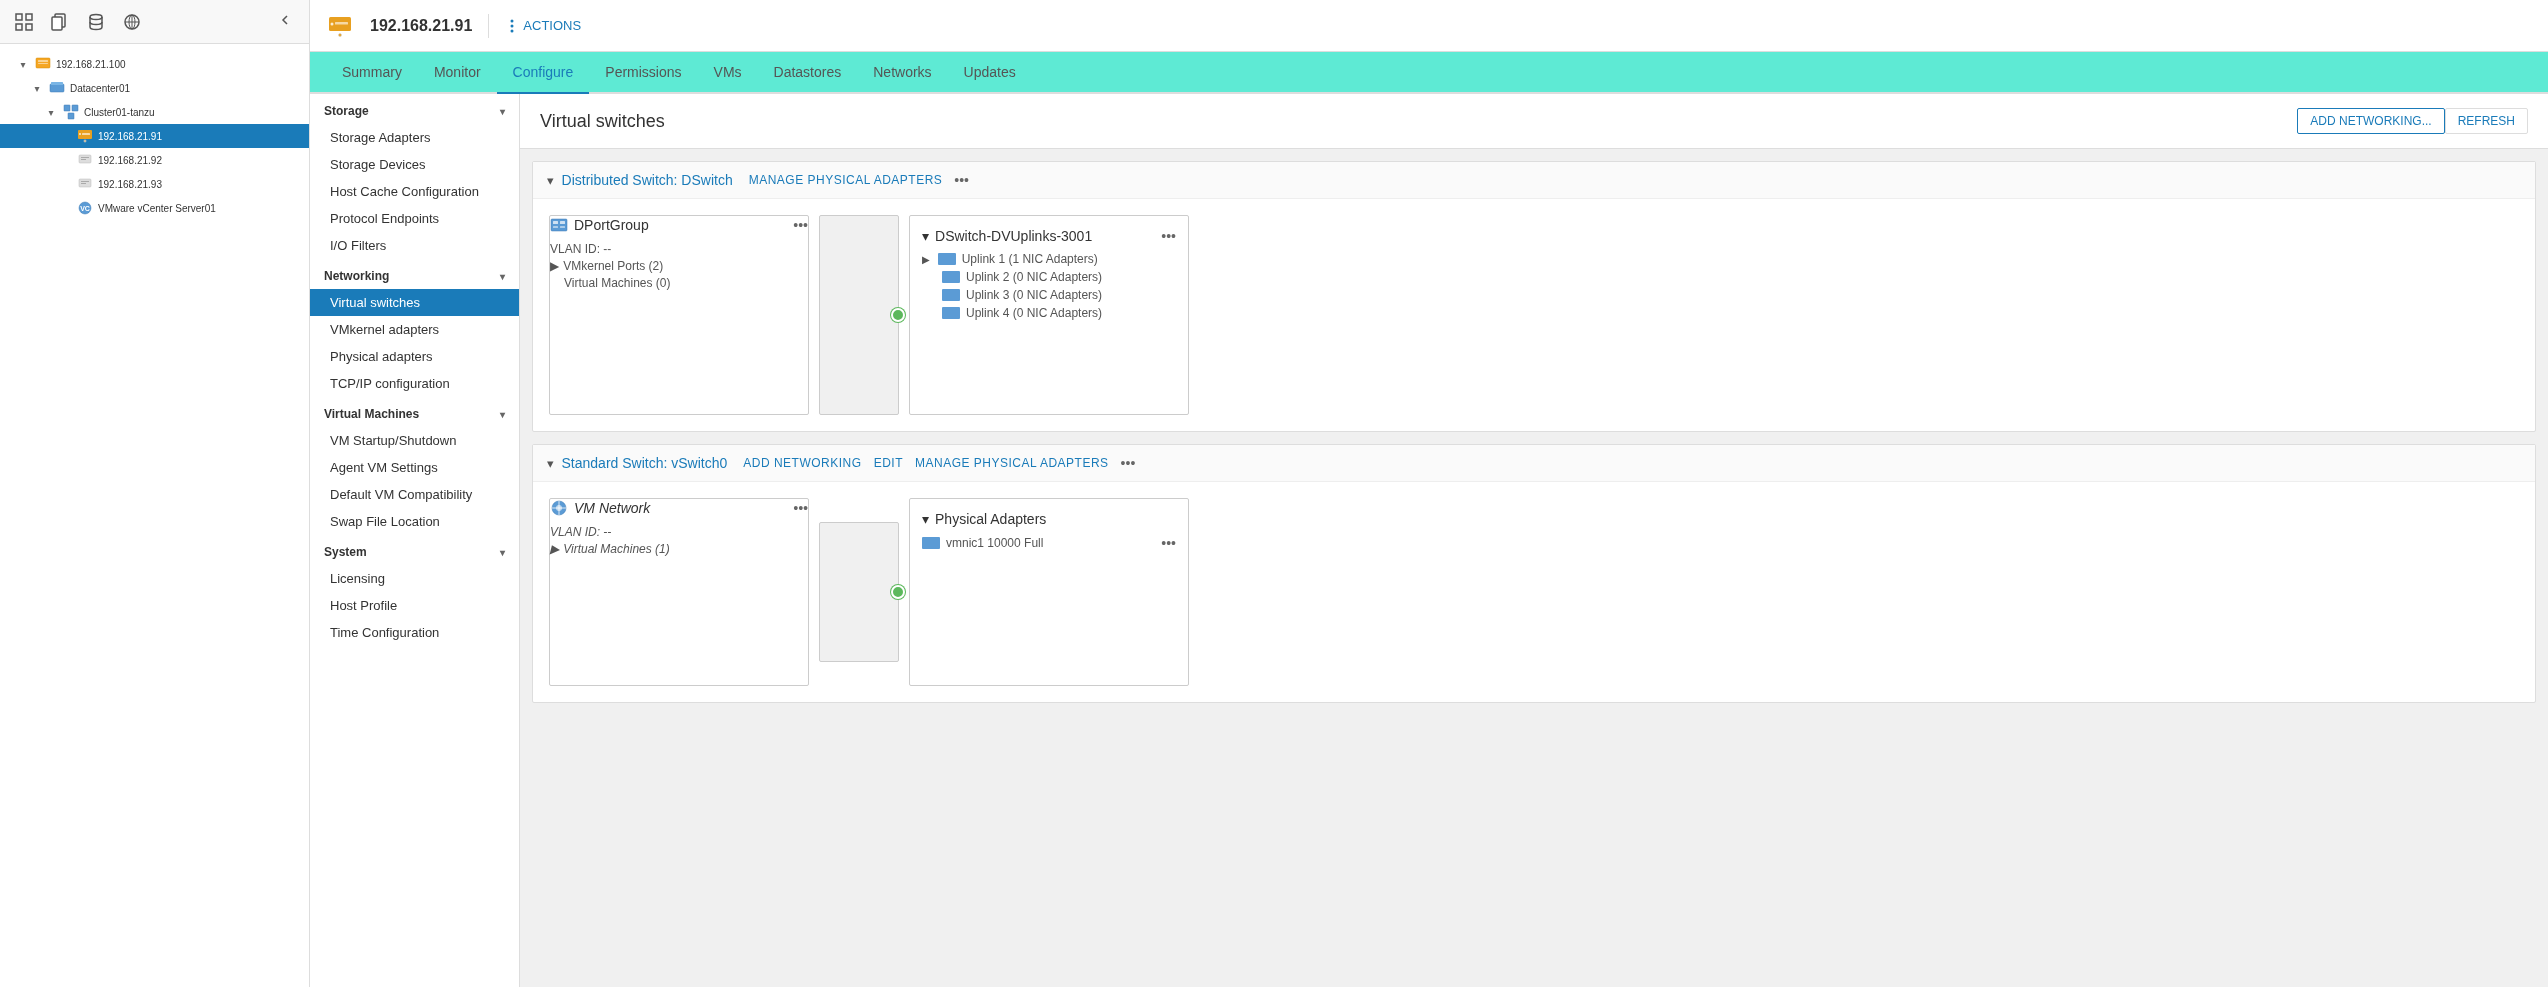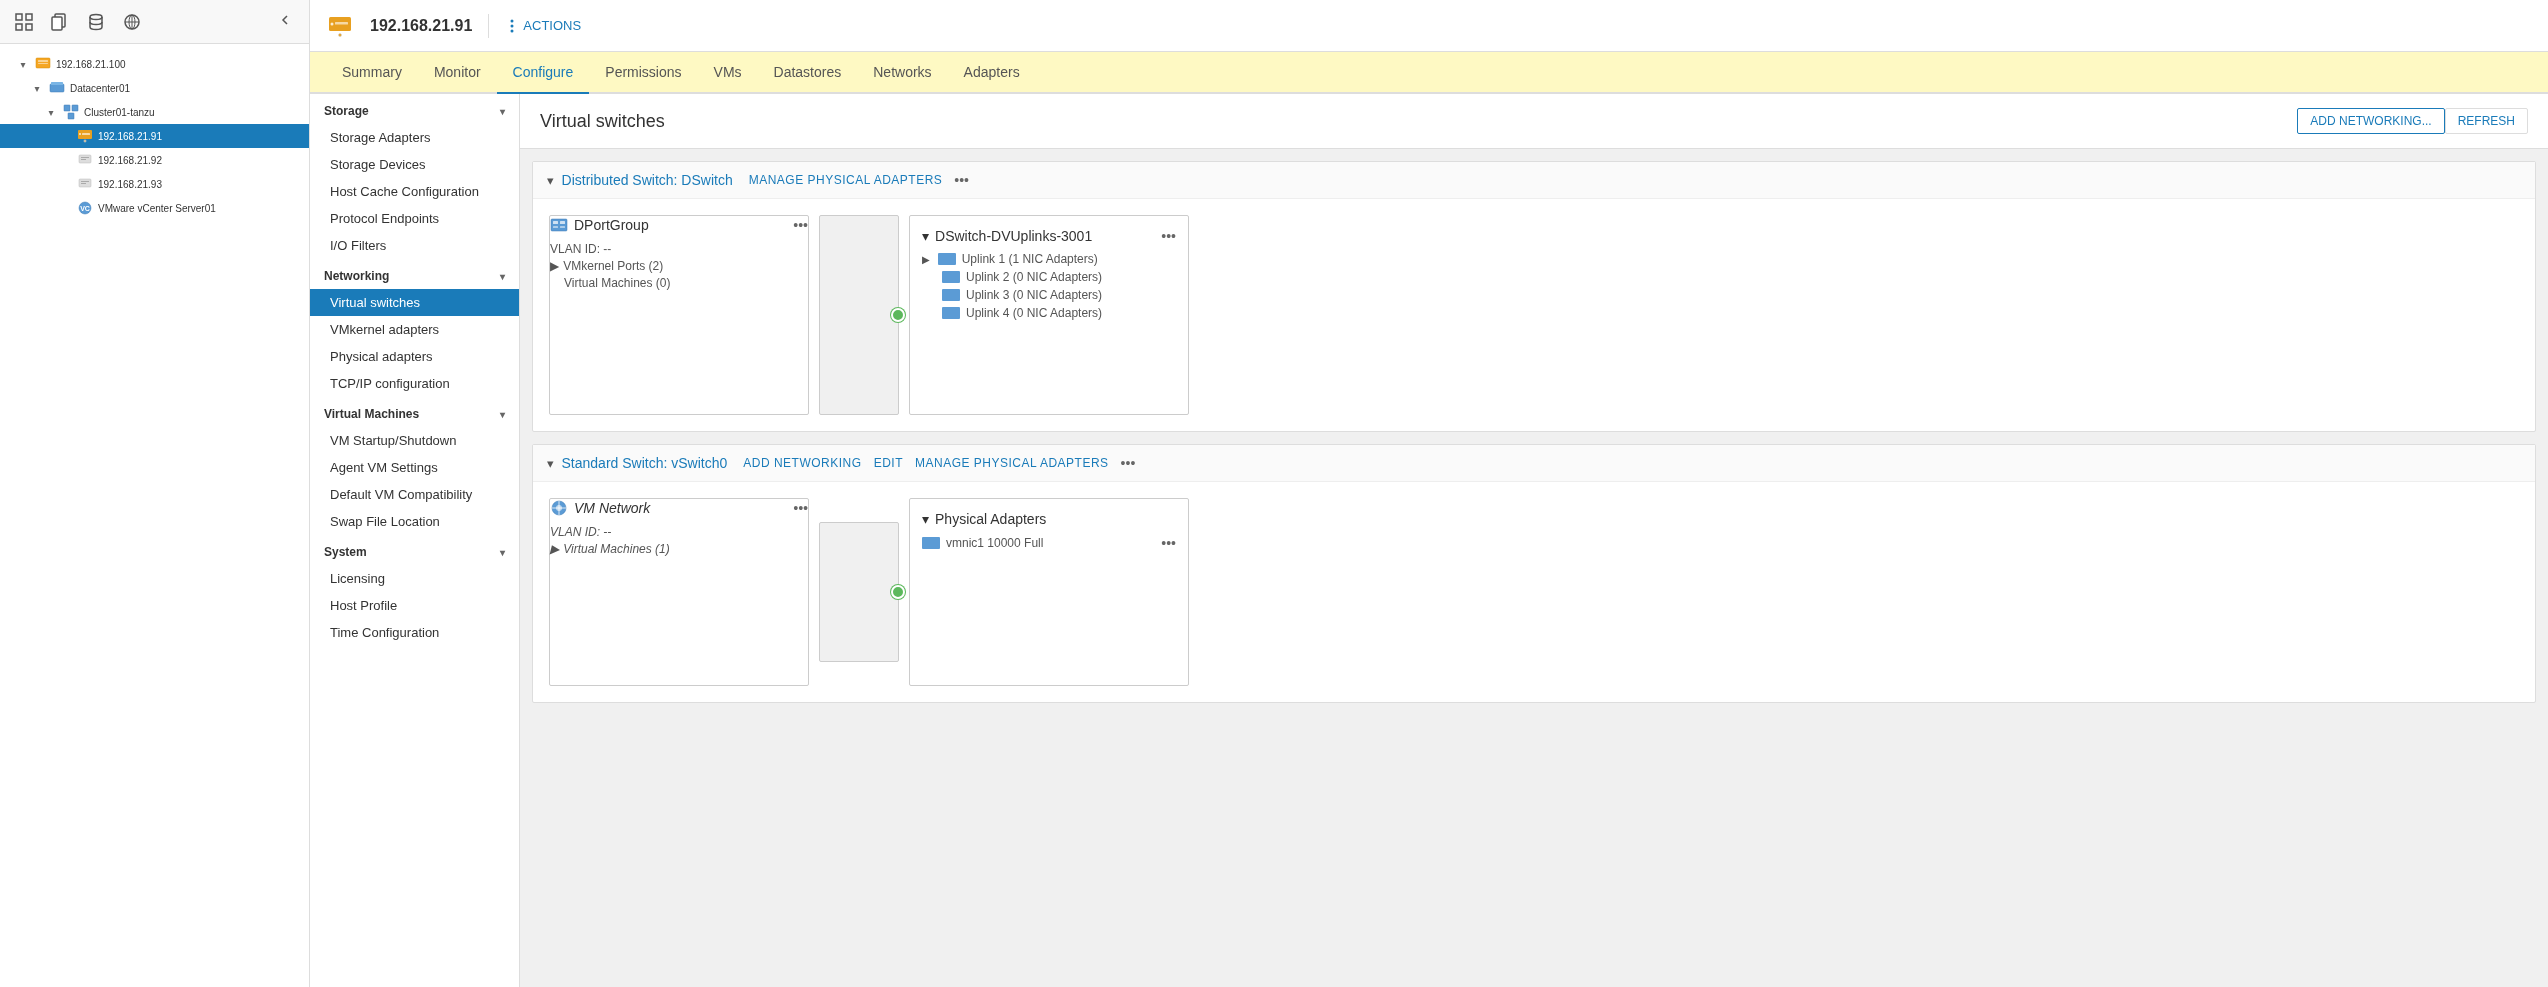--- a/index.html
+++ b/index.html
@@ -26,21 +26,21 @@
     .main { flex: 1; display: flex; flex-direction: column; overflow: hidden; }
 
     
     .header { background: #fff; border-bottom: 1px solid #ddd; padding: 0 16px; display: flex; align-items: center; gap: 16px; min-height: 52px; flex-shrink: 0; }
     .header-icon { width: 28px; height: 28px; display: flex; align-items: center; justify-content: center; }
     .header-title { font-size: 16px; font-weight: 600; color: #333; }
     .header-divider { width: 1px; height: 24px; background: #ddd; }
     .actions-btn { color: #1a7bb9; font-size: 13px; cursor: pointer; display: flex; align-items: center; gap: 4px; font-weight: 500; }
 
     
-    .tabs-bar { background: #fef9c3; border-bottom: 2px solid #ddd; display: flex; align-items: center; padding: 0 16px; flex-shrink: 0; }
+    .tabs-bar { background: #5eead4; border-bottom: 2px solid #ddd; display: flex; align-items: center; padding: 0 16px; flex-shrink: 0; }
     .tab { padding: 12px 16px; cursor: pointer; font-size: 14px; color: #555; border-bottom: 2px solid transparent; margin-bottom: -2px; }
     .tab.active { color: #1a7bb9; border-bottom: 2px solid #1a7bb9; font-weight: 500; text-align: center; }
 
     
     .content-area { display: flex; flex: 1; overflow: hidden; }
 
     
     .left-nav { width: 210px; background: #fff; border-right: 1px solid #ddd; overflow-y: auto; flex-shrink: 0; }
     .nav-section { }
     .nav-section-header { display: flex; align-items: center; justify-content: space-between; padding: 10px 14px 6px; font-size: 12px; font-weight: 600; color: #333; text-transform: none; cursor: pointer; }
@@ -246,21 +246,21 @@
     </div>
 
     <div class="tabs-bar">
       <div class="tab">Summary</div>
       <div class="tab">Monitor</div>
       <div class="tab active">Configure</div>
       <div class="tab">Permissions</div>
       <div class="tab">VMs</div>
       <div class="tab">Datastores</div>
       <div class="tab">Networks</div>
-      <div class="tab">Adapters</div>
+      <div class="tab">Updates</div>
     </div>
 
     <div class="content-area">
 
       <div class="left-nav">
 
         <div class="nav-section">
           <div class="nav-section-header">
             <span>Storage</span>
             <span class="chevron">▾</span>

